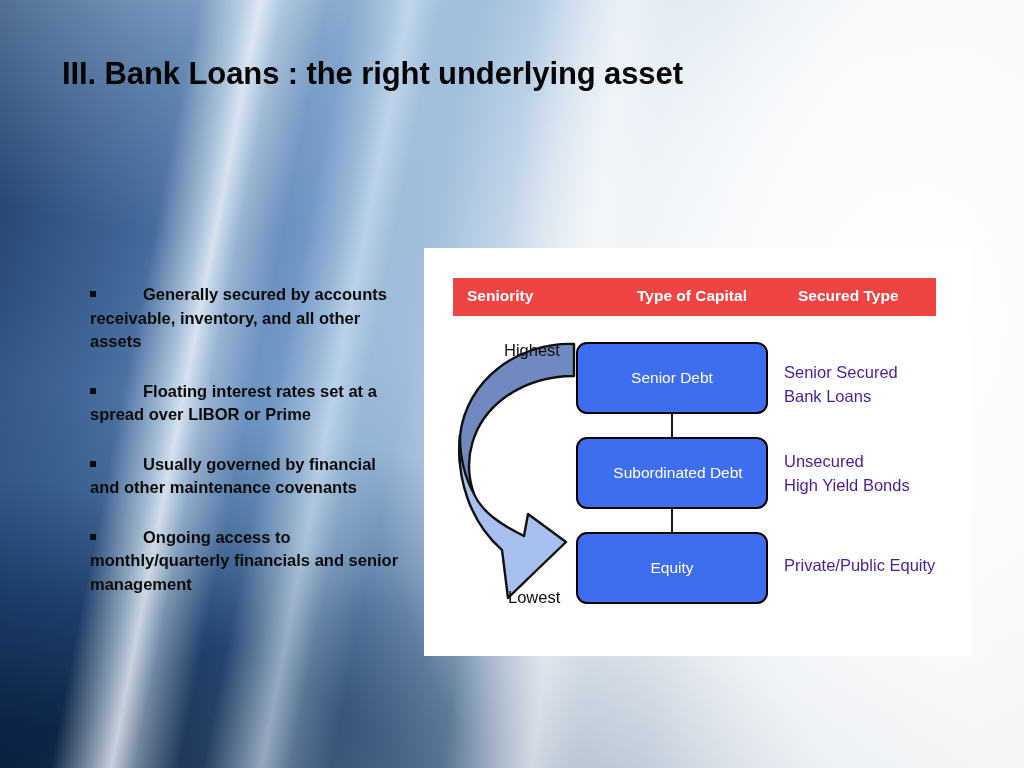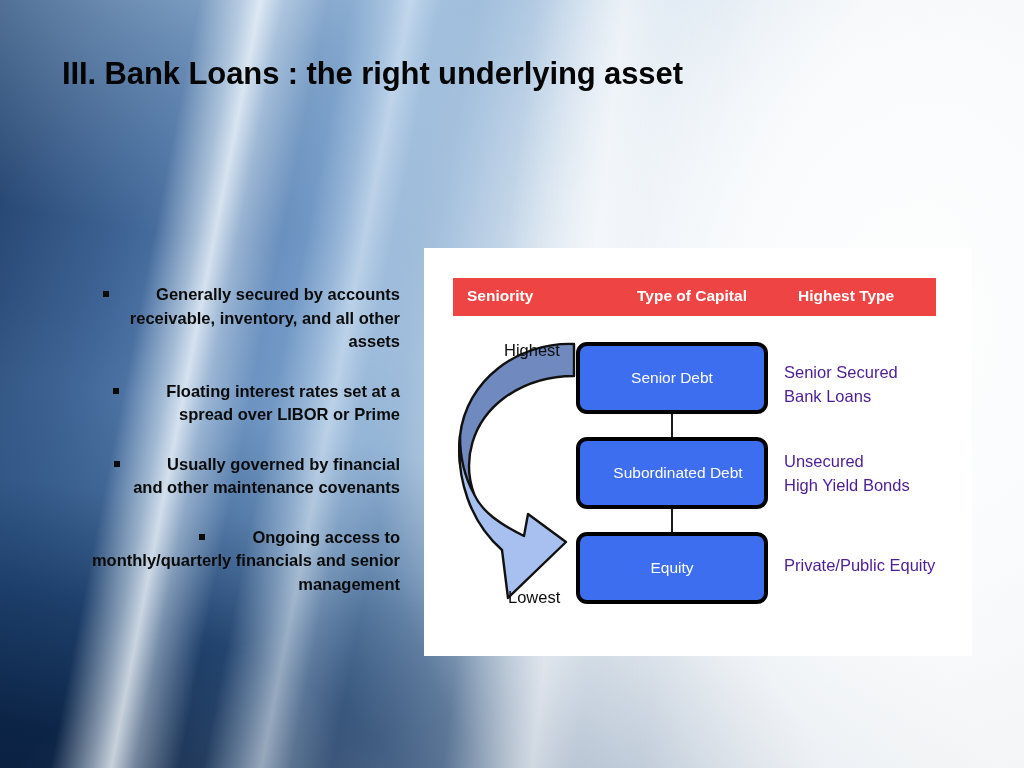--- a/index.html
+++ b/index.html
@@ -129,21 +129,20 @@
     top: 283px;
     width: 310px;
   }
   .bullet {
     position: relative;
     margin-bottom: 26px;
     font-size: 16.5px;
     line-height: 23.5px;
     font-weight: bold;
     color: #0b0b0b;
-    text-align: right;
   }
   .bullet:last-child { margin-bottom: 0; }
   .bullet .marker {
     display: inline-block;
     width: 6px;
     height: 6px;
     background: #0b0b0b;
     vertical-align: 3px;
     margin-right: 47px;
   }
@@ -197,21 +196,21 @@
   #sen-highest { left: 80px; top: 93px; }
   #sen-lowest  { left: 84px; top: 340px; }
 
   
   .cap-box {
     position: absolute;
     left: 152px;
     width: 192px;
     height: 72px;
     background: #3d6ef0;
-    border: 4px solid #000000;
+    border: 2px solid #000000;
     border-radius: 11px;
     box-sizing: border-box;
     color: #ffffff;
     font-size: 15.5px;
     display: flex;
     align-items: center;
     justify-content: center;
     white-space: nowrap;
   }
   #cap-0 { top: 94px; }
@@ -263,21 +262,21 @@
     <div class="bullet"><span class="marker"></span><span>Floating interest rates set at a spread over LIBOR or Prime</span></div>
     <div class="bullet"><span class="marker"></span><span>Usually governed by financial and other maintenance covenants</span></div>
     <div class="bullet"><span class="marker"></span><span>Ongoing access to monthly/quarterly financials and senior management</span></div>
   </div>
 
   <div id="panel">
 
     <div id="hdr-bar">
       <div class="hcell h0">Seniority</div>
       <div class="hcell h1">Type of Capital</div>
-      <div class="hcell h2">Highest Type</div>
+      <div class="hcell h2">Secured Type</div>
     </div>
 
     <svg id="curved-arrow" viewBox="0 0 132 270">
       <path d="M 128 8
                C 72 6, 20 44, 14 100
                C 11 128, 16 146, 28 158
                C 16 124, 26 86, 58 62
                C 80 46, 104 40, 128 40
                Z" fill="#7089bf" stroke="#111111" stroke-width="2.4" stroke-linejoin="round"></path>
       <path d="M 28 158

